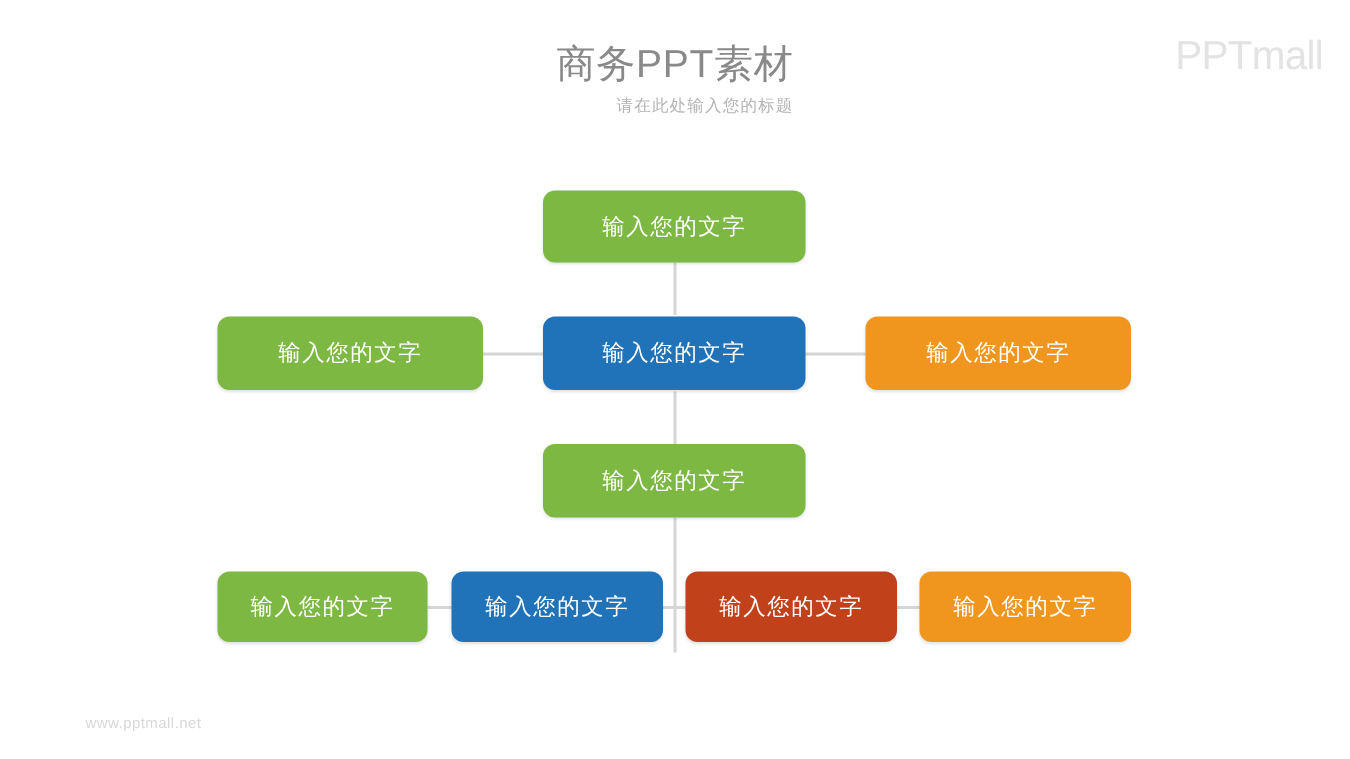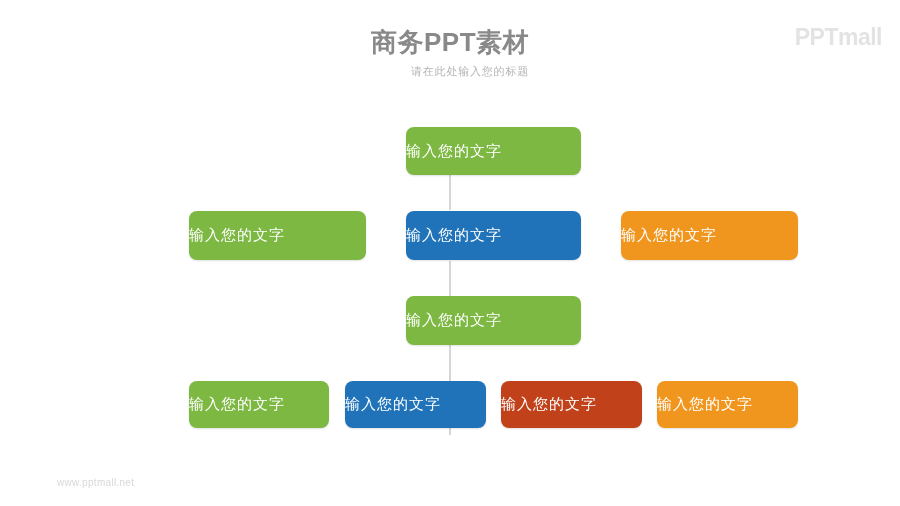--- a/index.html
+++ b/index.html
@@ -24,42 +24,42 @@
     position: absolute;
     left: 0;
     top: 26px;
     width: 900px;
     text-align: center;
     pointer-events: none;
   }
 
   .slide-title {
     font-size: 26px;
-    font-weight: bold;
+    font-weight: normal;
     color: #898989;
     letter-spacing: 0.5px;
     line-height: 32px;
   }
 
   .slide-subtitle {
     margin-top: 6px;
     font-size: 11px;
     font-weight: normal;
     color: #b4b4b4;
     letter-spacing: 0.8px;
     line-height: 14px;
     padding-left: 40px;
   }
 
   .brand-logo {
     position: absolute;
     right: 18px;
     top: 22px;
-    font-size: 23px;
-    font-weight: bold;
+    font-size: 27px;
+    font-weight: normal;
     color: #e3e3e3;
     letter-spacing: -0.5px;
     line-height: 30px;
   }
 
   .footer-url {
     position: absolute;
     left: 57px;
     top: 477px;
     font-size: 10px;
@@ -76,28 +76,28 @@
   }
   .conn-v { width: 2px; }
   .conn-h { height: 2px; }
 
   
   .node {
     position: absolute;
     z-index: 2;
     display: flex;
     align-items: center;
+    justify-content: center;
     border-radius: 8px;
     color: #ffffff;
     font-size: 15px;
     letter-spacing: 1px;
     text-align: center;
     box-shadow: 0 1px 2px rgba(0,0,0,0.12);
     user-select: none;
-    margin-left: 44px;
   }
 
   .c-green  { background: #7cb842; }
   .c-blue   { background: #2073b8; }
   .c-orange { background: #f0961e; }
   .c-red    { background: #c0411a; }
 </style>
 </head>
 <body>
 

